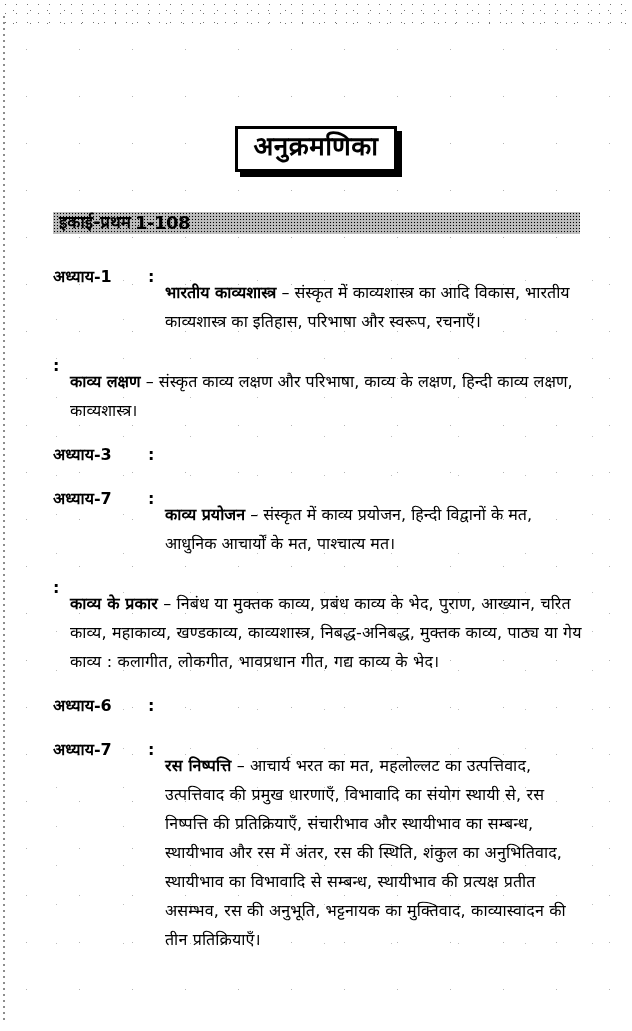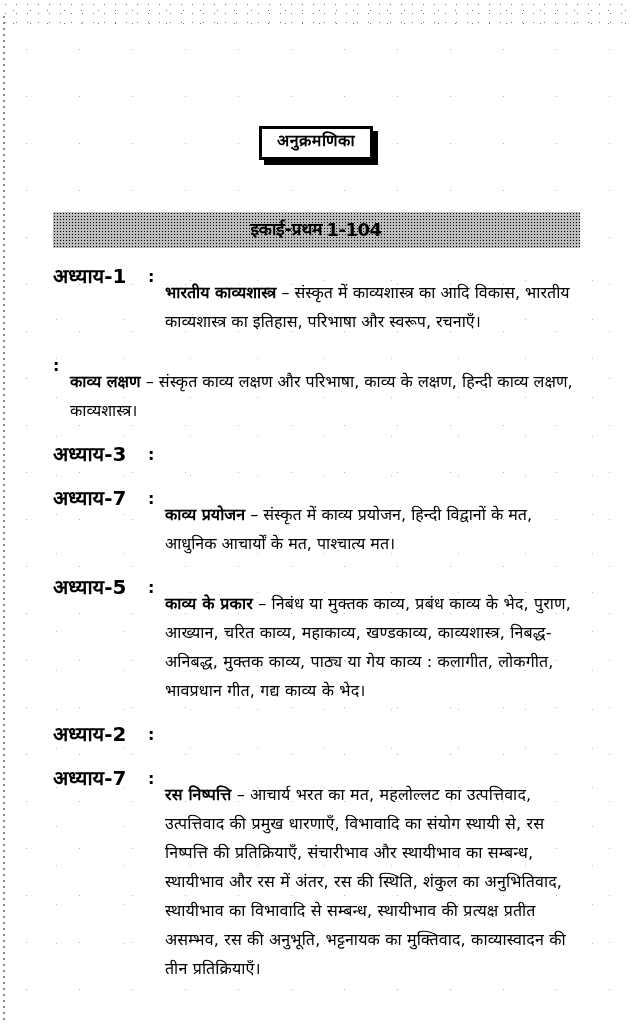--- a/index.html
+++ b/index.html
@@ -75,44 +75,44 @@
     box-shadow: 5px 5px 0 0 #000;
   }
   .title-plate .inner-rule {
     position: absolute;
     left: 3px; right: 3px; top: 2px;
     height: 1px;
     background: #000;
     opacity: .0;
   }
   .title-text {
-    font-family: Liberation Sans, sans-serif;
-    font-size: 16px;
+    font-family: Liberation Serif, serif;
+    font-size: 26px;
     font-weight: bold;
     line-height: 1.18;
     letter-spacing: .5px;
     white-space: nowrap;
   }
 
   
   .unit-band {
     position: absolute;
     left: 53px;
     top: 212px;
     width: 527px;
-    height: 36px;
+    height: 22px;
     background-color: #ffffff;
     background-image:
       radial-gradient(#000 45%, transparent 48%),
       radial-gradient(#000 40%, transparent 45%);
     background-size: 3px 3px, 3px 3px;
     background-position: 0 0, 1.5px 1.5px;
     display: flex;
     align-items: center;
-    justify-content: center;
+    justify-content: flex-start;
   }
   .unit-label, .unit-pages {
     font-family: "DejaVu Sans", sans-serif;
     font-size: 17px;
     font-weight: bold;
     color: #000;
     line-height: 1;
     white-space: nowrap;
   }
   .unit-label {
@@ -134,21 +134,21 @@
     width: 535px;
   }
   .toc-row {
     display: flex;
     align-items: flex-start;
     margin-bottom: 15px;
   }
   .ch-label {
     flex: 0 0 95px;
     font-family: "DejaVu Sans", sans-serif;
-    font-size: 20px;
+    font-size: 16px;
     font-weight: bold;
     line-height: 29px;
     white-space: nowrap;
   }
   .ch-colon {
     flex: 0 0 17px;
     font-family: "DejaVu Sans", sans-serif;
     font-size: 16px;
     font-weight: bold;
     line-height: 29px;
@@ -190,21 +190,21 @@
 
   <div class="title-wrap">
     <div class="title-plate">
       <div class="inner-rule"></div>
       <div class="title-text">अनुक्रमणिका</div>
     </div>
   </div>
 
   <div class="unit-band">
     <span class="unit-label">इकाई-प्रथम</span>
-    <span class="unit-pages">1-104</span>
+    <span class="unit-pages">1-108</span>
   </div>
 
   <div class="toc">
 
     <div class="toc-row" data-row="1">
       <span class="ch-label">अध्याय-1</span>
       <span class="ch-colon">:</span>
       <span class="ch-body"><span class="ch-title">भारतीय काव्यशास्त्र</span><span class="ch-dash">&nbsp;–&nbsp;</span><span class="ch-desc">संस्कृत में काव्यशास्त्र का आदि विकास, भारतीय काव्यशास्त्र का इतिहास, परिभाषा और स्वरूप, रचनाएँ।</span></span>
     </div>
 
@@ -218,27 +218,26 @@
       <span class="ch-colon">:</span>
     </div>
 
     <div class="toc-row" data-row="4">
       <span class="ch-label">अध्याय-7</span>
       <span class="ch-colon">:</span>
       <span class="ch-body"><span class="ch-title">काव्य प्रयोजन</span><span class="ch-dash">&nbsp;–&nbsp;</span><span class="ch-desc">संस्कृत में काव्य प्रयोजन, हिन्दी विद्वानों के मत, आधुनिक आचार्यों के मत, पाश्चात्य मत।</span></span>
     </div>
 
     <div class="toc-row" data-row="5">
-      <span class="ch-label">अध्याय-5</span>
       <span class="ch-colon">:</span>
       <span class="ch-body"><span class="ch-title">काव्य के प्रकार</span><span class="ch-dash">&nbsp;–&nbsp;</span><span class="ch-desc">निबंध या मुक्तक काव्य, प्रबंध काव्य के भेद, पुराण, आख्यान, चरित काव्य, महाकाव्य, खण्डकाव्य, काव्यशास्त्र, निबद्ध-अनिबद्ध, मुक्तक काव्य, पाठ्य या गेय काव्य : कलागीत, लोकगीत, भावप्रधान गीत, गद्य काव्य के भेद।</span></span>
     </div>
 
     <div class="toc-row" data-row="6">
-      <span class="ch-label">अध्याय-2</span>
+      <span class="ch-label">अध्याय-6</span>
       <span class="ch-colon">:</span>
     </div>
 
     <div class="toc-row" data-row="7">
       <span class="ch-label">अध्याय-7</span>
       <span class="ch-colon">:</span>
       <span class="ch-body"><span class="ch-title">रस निष्पत्ति</span><span class="ch-dash">&nbsp;–&nbsp;</span><span class="ch-desc">आचार्य भरत का मत, महलोल्लट का उत्पत्तिवाद, उत्पत्तिवाद की प्रमुख धारणाएँ, विभावादि का संयोग स्थायी से, रस निष्पत्ति की प्रतिक्रियाएँ, संचारीभाव और स्थायीभाव का सम्बन्ध, स्थायीभाव और रस में अंतर, रस की स्थिति, शंकुल का अनुभितिवाद, स्थायीभाव का विभावादि से सम्बन्ध, स्थायीभाव की प्रत्यक्ष प्रतीत असम्भव, रस की अनुभूति, भट्टनायक का मुक्तिवाद, काव्यास्वादन की तीन प्रतिक्रियाएँ।</span></span>
     </div>
 
   </div>

